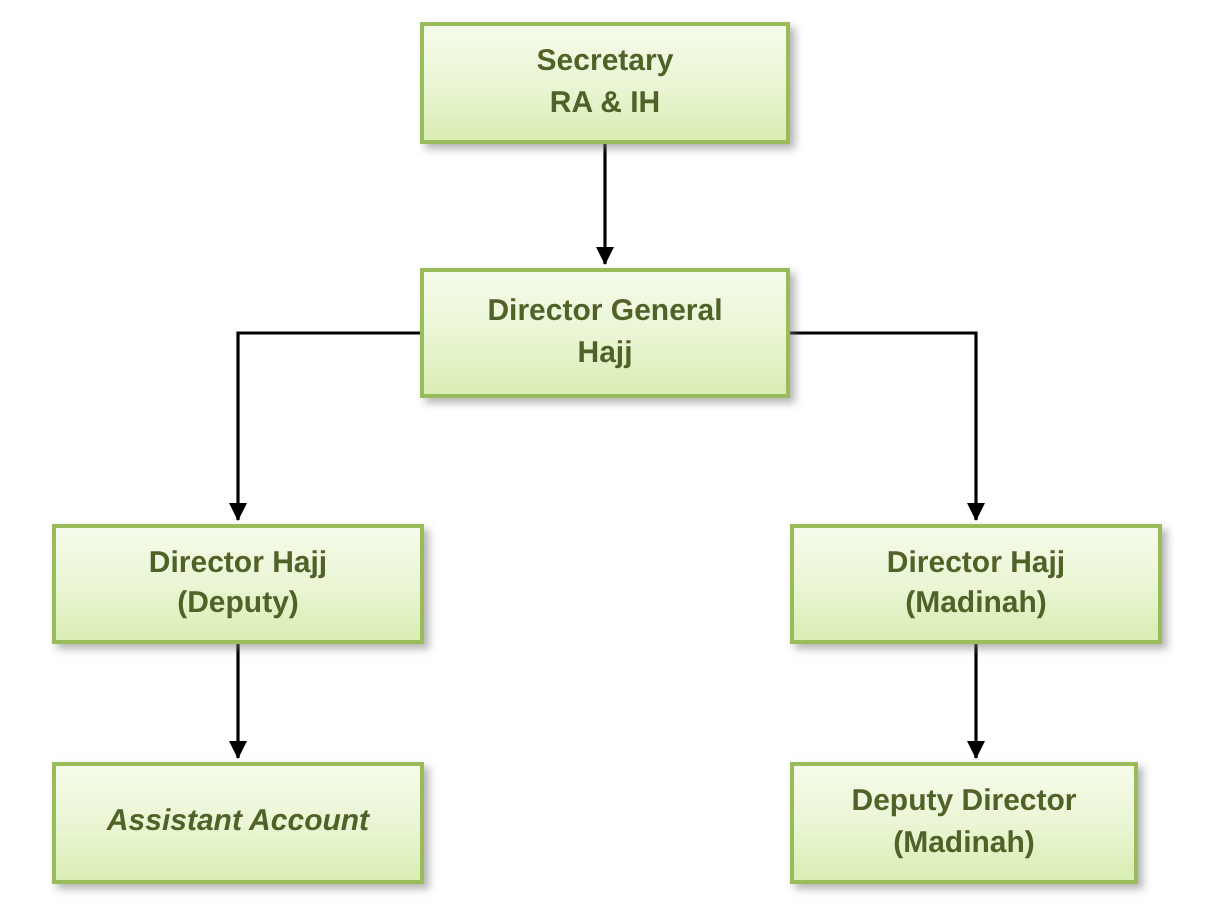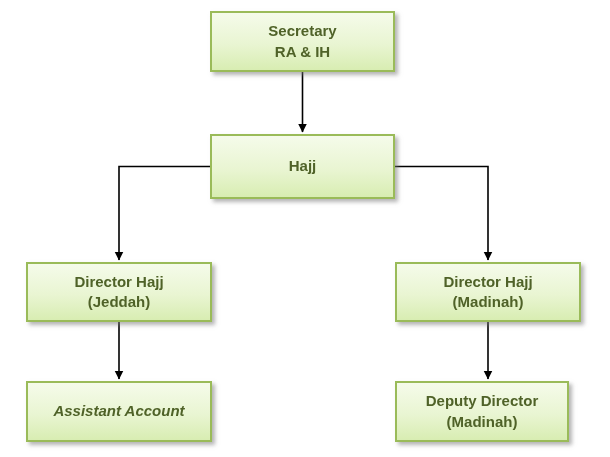--- a/index.html
+++ b/index.html
@@ -68,26 +68,27 @@
     <path d="M119,322 L119,379" fill="none" stroke="#000000" stroke-width="1.6" marker-end="url(#arrowhead)"></path>
     <path d="M488,322 L488,379" fill="none" stroke="#000000" stroke-width="1.6" marker-end="url(#arrowhead)"></path>
   </svg>
 
   <div class="node node-secretary">
     <span>Secretary</span>
     <span>RA &amp; IH</span>
   </div>
 
   <div class="node node-director-general">
+    <span>Director General</span>
     <span>Hajj</span>
   </div>
 
   <div class="node node-director-jeddah">
     <span>Director Hajj</span>
-    <span>(Jeddah)</span>
+    <span>(Deputy)</span>
   </div>
 
   <div class="node node-director-madinah">
     <span>Director Hajj</span>
     <span>(Madinah)</span>
   </div>
 
   <div class="node node-assistant-account">
     <span>Assistant Account</span>
   </div>

